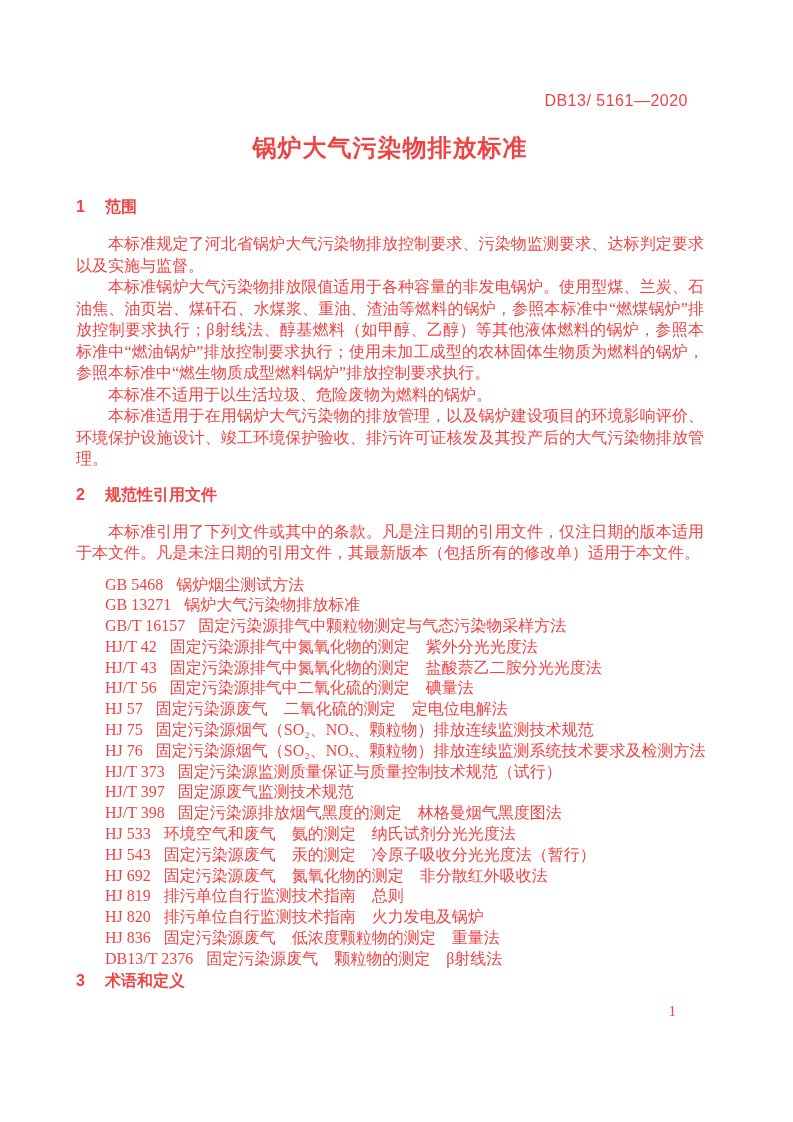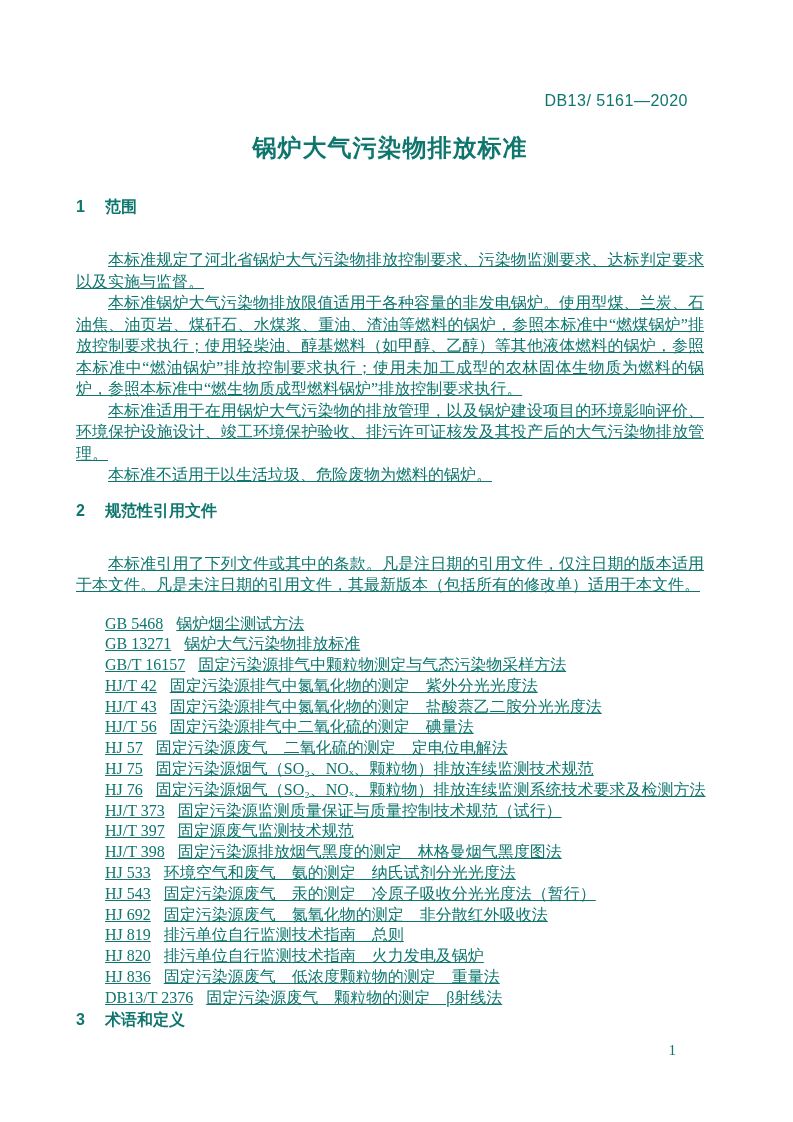--- a/index.html
+++ b/index.html
@@ -4,21 +4,21 @@
 <style>
   html, body { margin: 0; padding: 0; background: #ffffff; }
   .page {
     position: relative;
     width: 780px;
     height: 1122px;
     box-sizing: border-box;
     background: #ffffff;
     padding: 92px 76px 0 76px;
     font-family: "Liberation Serif", "DejaVu Serif", serif;
-    color: #0f766e;
+    color: #ef4444;
     overflow: hidden;
     border-radius: 16px;
   }
   .doc-code {
     text-align: right;
     padding-right: 16px;
     font-family: "Liberation Sans", "DejaVu Sans", sans-serif;
     font-size: 16px;
     letter-spacing: 0.5px;
     white-space: pre;
@@ -34,34 +34,33 @@
   .sec-heading {
     font-family: "Liberation Sans", "DejaVu Sans", sans-serif;
     font-weight: bold;
     font-size: 16px;
     line-height: 21px;
   }
   .sec-heading .sec-num { display: inline-block; min-width: 29px; }
   #sec1-heading { margin-top: 32px; }
   #sec2-heading { margin-top: 14px; }
   #sec3-heading { }
-  .para-block { margin-top: 32px; text-decoration: underline; }
+  .para-block { margin-top: 16px; }
   .para {
     margin: 0;
     font-size: 16px;
     line-height: 21.5px;
     text-align: justify;
     text-indent: 2em;
   }
   .refs {
-    margin-top: 18px;
+    margin-top: 11px;
     padding-left: 29px;
     font-size: 16px;
     line-height: 20.8px;
-    text-decoration: underline;
   }
   .ref-item { white-space: nowrap; }
   .ref-code { margin-right: 13px; white-space: pre; }
   .ref-title { white-space: pre; }
   .page-num {
     margin-top: 12px;
     text-align: right;
     padding-right: 28px;
     font-size: 15px;
   }
@@ -74,23 +73,23 @@
   <div class="doc-code">DB13/ 5161—2020</div>
 
   <div class="doc-title">锅炉大气污染物排放标准</div>
 
   <div class="sec-heading" id="sec1-heading">
     <span class="sec-num">1</span><span>范围</span>
   </div>
 
   <div class="para-block">
     <p class="para">本标准规定了河北省锅炉大气污染物排放控制要求、污染物监测要求、达标判定要求以及实施与监督。</p>
-    <p class="para">本标准锅炉大气污染物排放限值适用于各种容量的非发电锅炉。使用型煤、兰炭、石油焦、油页岩、煤矸石、水煤浆、重油、渣油等燃料的锅炉，参照本标准中“燃煤锅炉”排放控制要求执行；使用轻柴油、醇基燃料（如甲醇、乙醇）等其他液体燃料的锅炉，参照本标准中“燃油锅炉”排放控制要求执行；使用未加工成型的农林固体生物质为燃料的锅炉，参照本标准中“燃生物质成型燃料锅炉”排放控制要求执行。</p>
+    <p class="para">本标准锅炉大气污染物排放限值适用于各种容量的非发电锅炉。使用型煤、兰炭、石油焦、油页岩、煤矸石、水煤浆、重油、渣油等燃料的锅炉，参照本标准中“燃煤锅炉”排放控制要求执行；β射线法、醇基燃料（如甲醇、乙醇）等其他液体燃料的锅炉，参照本标准中“燃油锅炉”排放控制要求执行；使用未加工成型的农林固体生物质为燃料的锅炉，参照本标准中“燃生物质成型燃料锅炉”排放控制要求执行。</p>
+    <p class="para">本标准不适用于以生活垃圾、危险废物为燃料的锅炉。</p>
     <p class="para">本标准适用于在用锅炉大气污染物的排放管理，以及锅炉建设项目的环境影响评价、环境保护设施设计、竣工环境保护验收、排污许可证核发及其投产后的大气污染物排放管理。</p>
-    <p class="para">本标准不适用于以生活垃圾、危险废物为燃料的锅炉。</p>
   </div>
 
   <div class="sec-heading" id="sec2-heading">
     <span class="sec-num">2</span><span>规范性引用文件</span>
   </div>
 
   <div class="para-block">
     <p class="para">本标准引用了下列文件或其中的条款。凡是注日期的引用文件，仅注日期的版本适用于本文件。凡是未注日期的引用文件，其最新版本（包括所有的修改单）适用于本文件。</p>
   </div>
 

